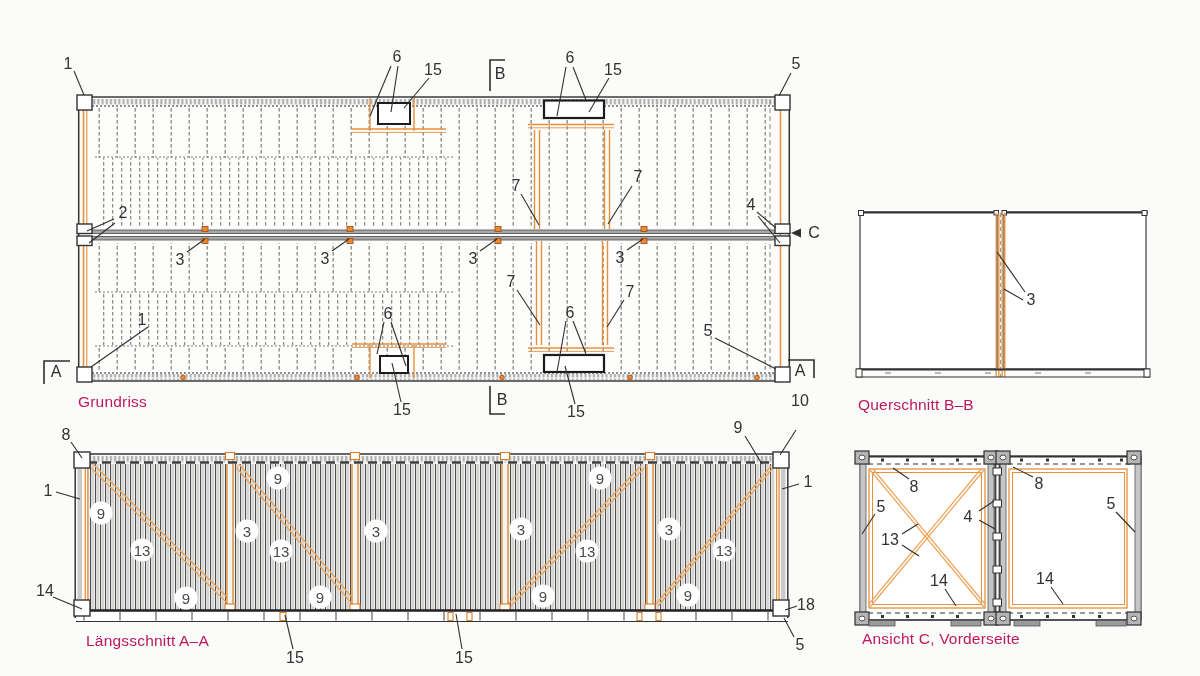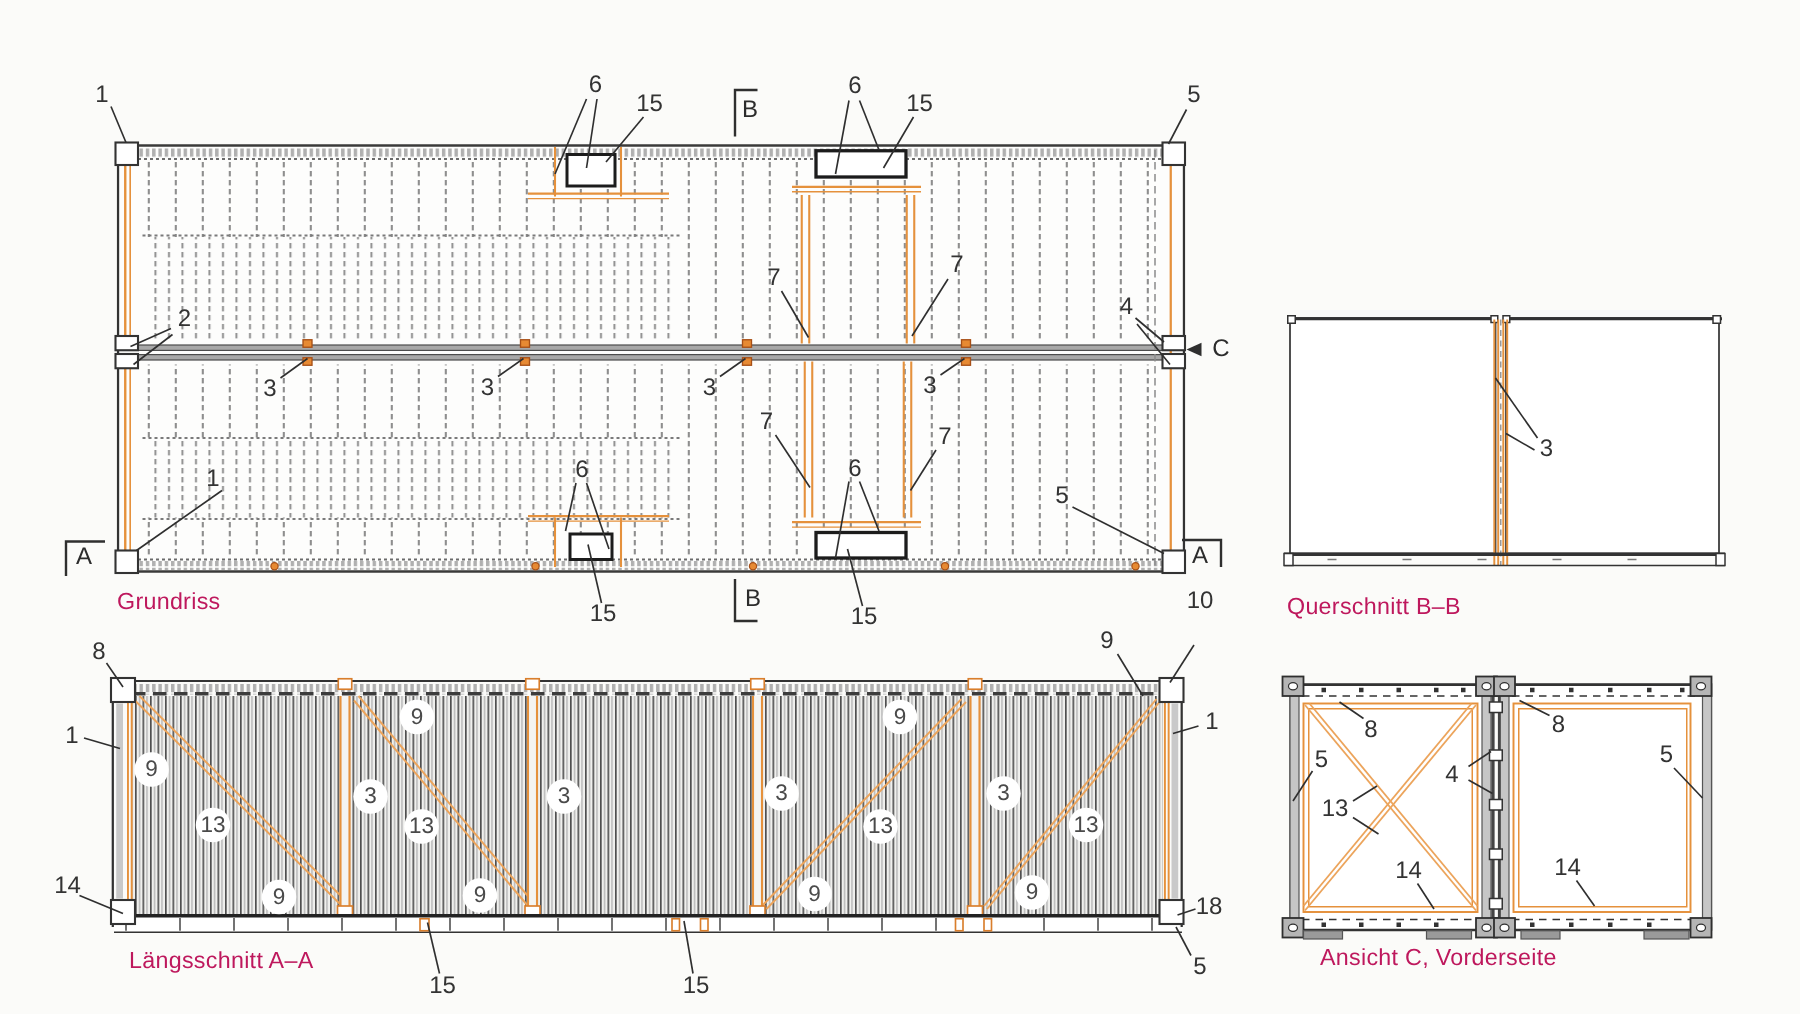--- a/index.html
+++ b/index.html
@@ -402,21 +402,21 @@
     <line x1="1033" y1="477" x2="1013" y2="467"></line>
     <line x1="1116" y1="512" x2="1135" y2="532"></line>
     <line x1="1051" y1="587" x2="1063" y2="604"></line>
   </g>
 </g>
 </svg>
 
 <div class="title" style="left:78px;top:393px">Grundriss</div>
 <div class="title" style="left:858px;top:396px">Querschnitt B–B</div>
 <div class="title" style="left:86px;top:632px">Längsschnitt A–A</div>
-<div class="title" style="left:880px;top:630px">Ansicht C, Vorderseite</div>
+<div class="title" style="left:862px;top:630px">Ansicht C, Vorderseite</div>
 
 <div id="labels">
       <div class="lbl callout" style="left: 68px; top: 64px;">1</div>
       <div class="lbl callout" style="left: 397px; top: 57px;">6</div>
       <div class="lbl callout" style="left: 433px; top: 70px;">15</div>
       <div class="lbl callout" style="left: 570px; top: 58px;">6</div>
       <div class="lbl callout" style="left: 613px; top: 70px;">15</div>
       <div class="lbl callout" style="left: 796px; top: 64px;">5</div>
       <div class="lbl callout" style="left: 123px; top: 213px;">2</div>
       <div class="lbl callout" style="left: 180px; top: 260px;">3</div>

